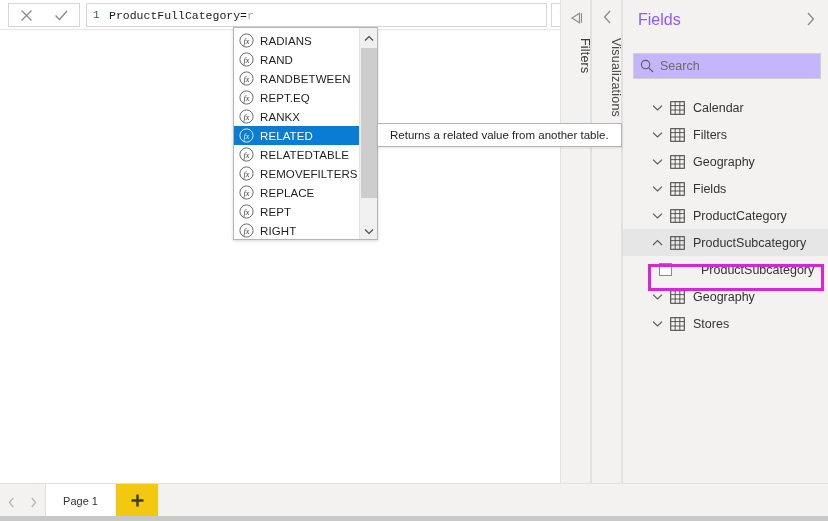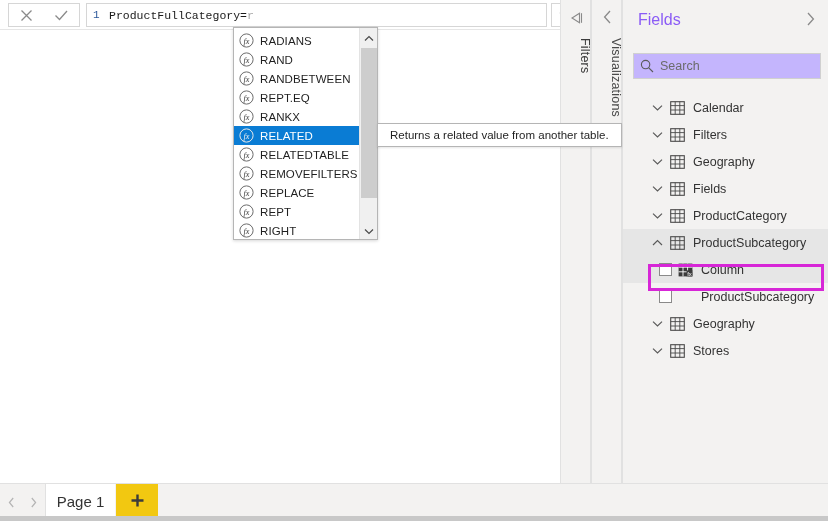--- a/index.html
+++ b/index.html
@@ -337,21 +337,21 @@
     display: flex; align-items: center; justify-content: center;
     cursor: pointer;
   }
   .page-tab {
     position: absolute;
     left: 46px; top: 0;
     width: 69px; height: 37px;
     background: #ffffff;
     border-bottom: 3px solid #f2c811;
     display: flex; align-items: center; justify-content: center;
-    font-size: 15px;
+    font-size: 11px;
     color: #333333;
     cursor: pointer;
   }
   .add-page {
     position: absolute;
     left: 116px; top: 0;
     width: 42px; height: 37px;
     background: #f2c811;
     display: flex; align-items: center; justify-content: center;
     cursor: pointer;
@@ -657,32 +657,20 @@
         </span>
         <span class="tr-tableicon">
           <svg width="15" height="14" viewBox="0 0 15 14">
             <rect x="0.7" y="0.7" width="13.6" height="12.6" fill="none" stroke="#4a4a4a" stroke-width="1.1"></rect>
             <path d="M0.7 4.6 H14.3 M0.7 9 H14.3 M5.2 0.7 V13.3 M9.8 0.7 V13.3" stroke="#4a4a4a" stroke-width="0.9"></path>
           </svg>
         </span>
         <span class="tr-label">ProductSubcategory</span>
       </div>
 
-      <div class="tree-row field-row highlighted">
-        <span class="tr-check"></span>
-        <span class="tr-colicon">
-          <svg width="15" height="14" viewBox="0 0 15 14">
-            <rect x="0.6" y="0.6" width="13.8" height="12.8" fill="#3b3b3b"></rect>
-            <path d="M0.6 4.2 H14.4 M5 0.6 V13.4 M9.6 0.6 V13.4 M0.6 8.8 H14.4" stroke="#ffffff" stroke-width="0.9"></path>
-            <rect x="8.6" y="7.4" width="5.8" height="6" fill="#3b3b3b"></rect>
-            <text x="11.5" y="12.6" font-size="6" font-family="Liberation Sans, sans-serif" fill="#ffffff" text-anchor="middle">fx</text>
-          </svg>
-        </span>
-        <span class="tr-label">Column</span>
-      </div>
 
       <div class="tree-row field-row">
         <span class="tr-check"></span>
         <span class="tr-spacer"></span>
         <span class="tr-label">ProductSubcategory</span>
       </div>
 
       <div class="tree-row table-row">
         <span class="tr-chev">
           <svg width="11" height="8" viewBox="0 0 11 8">

